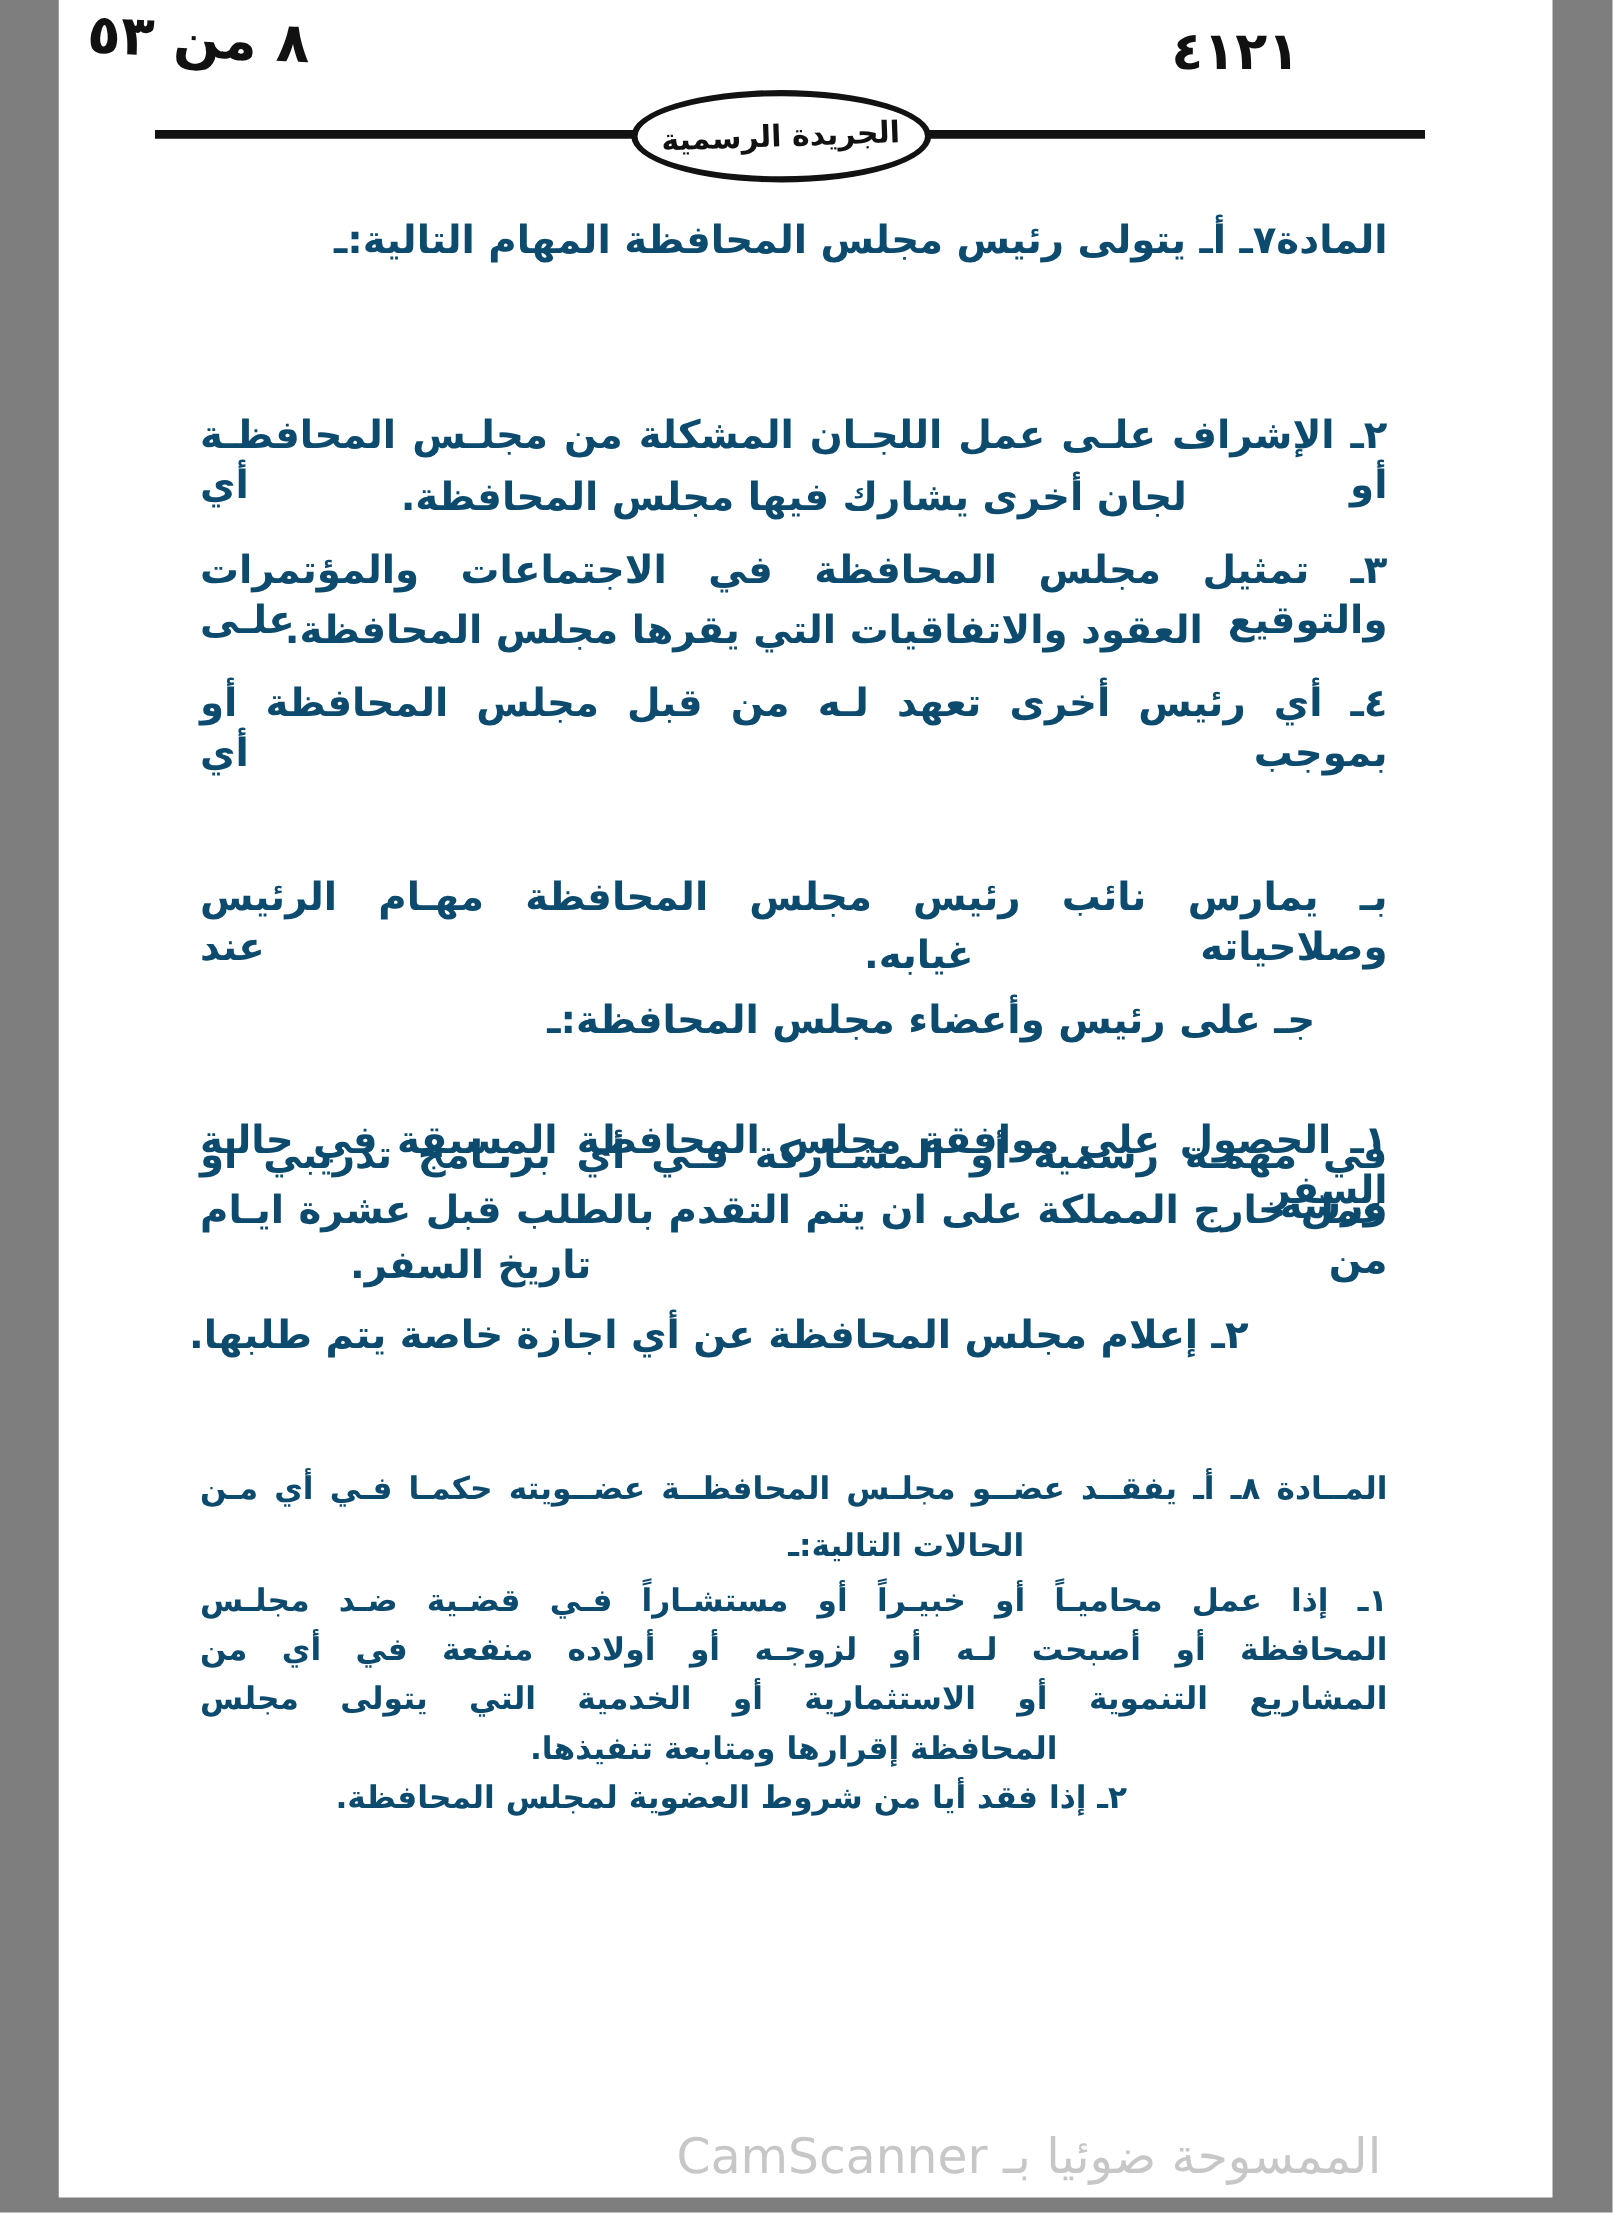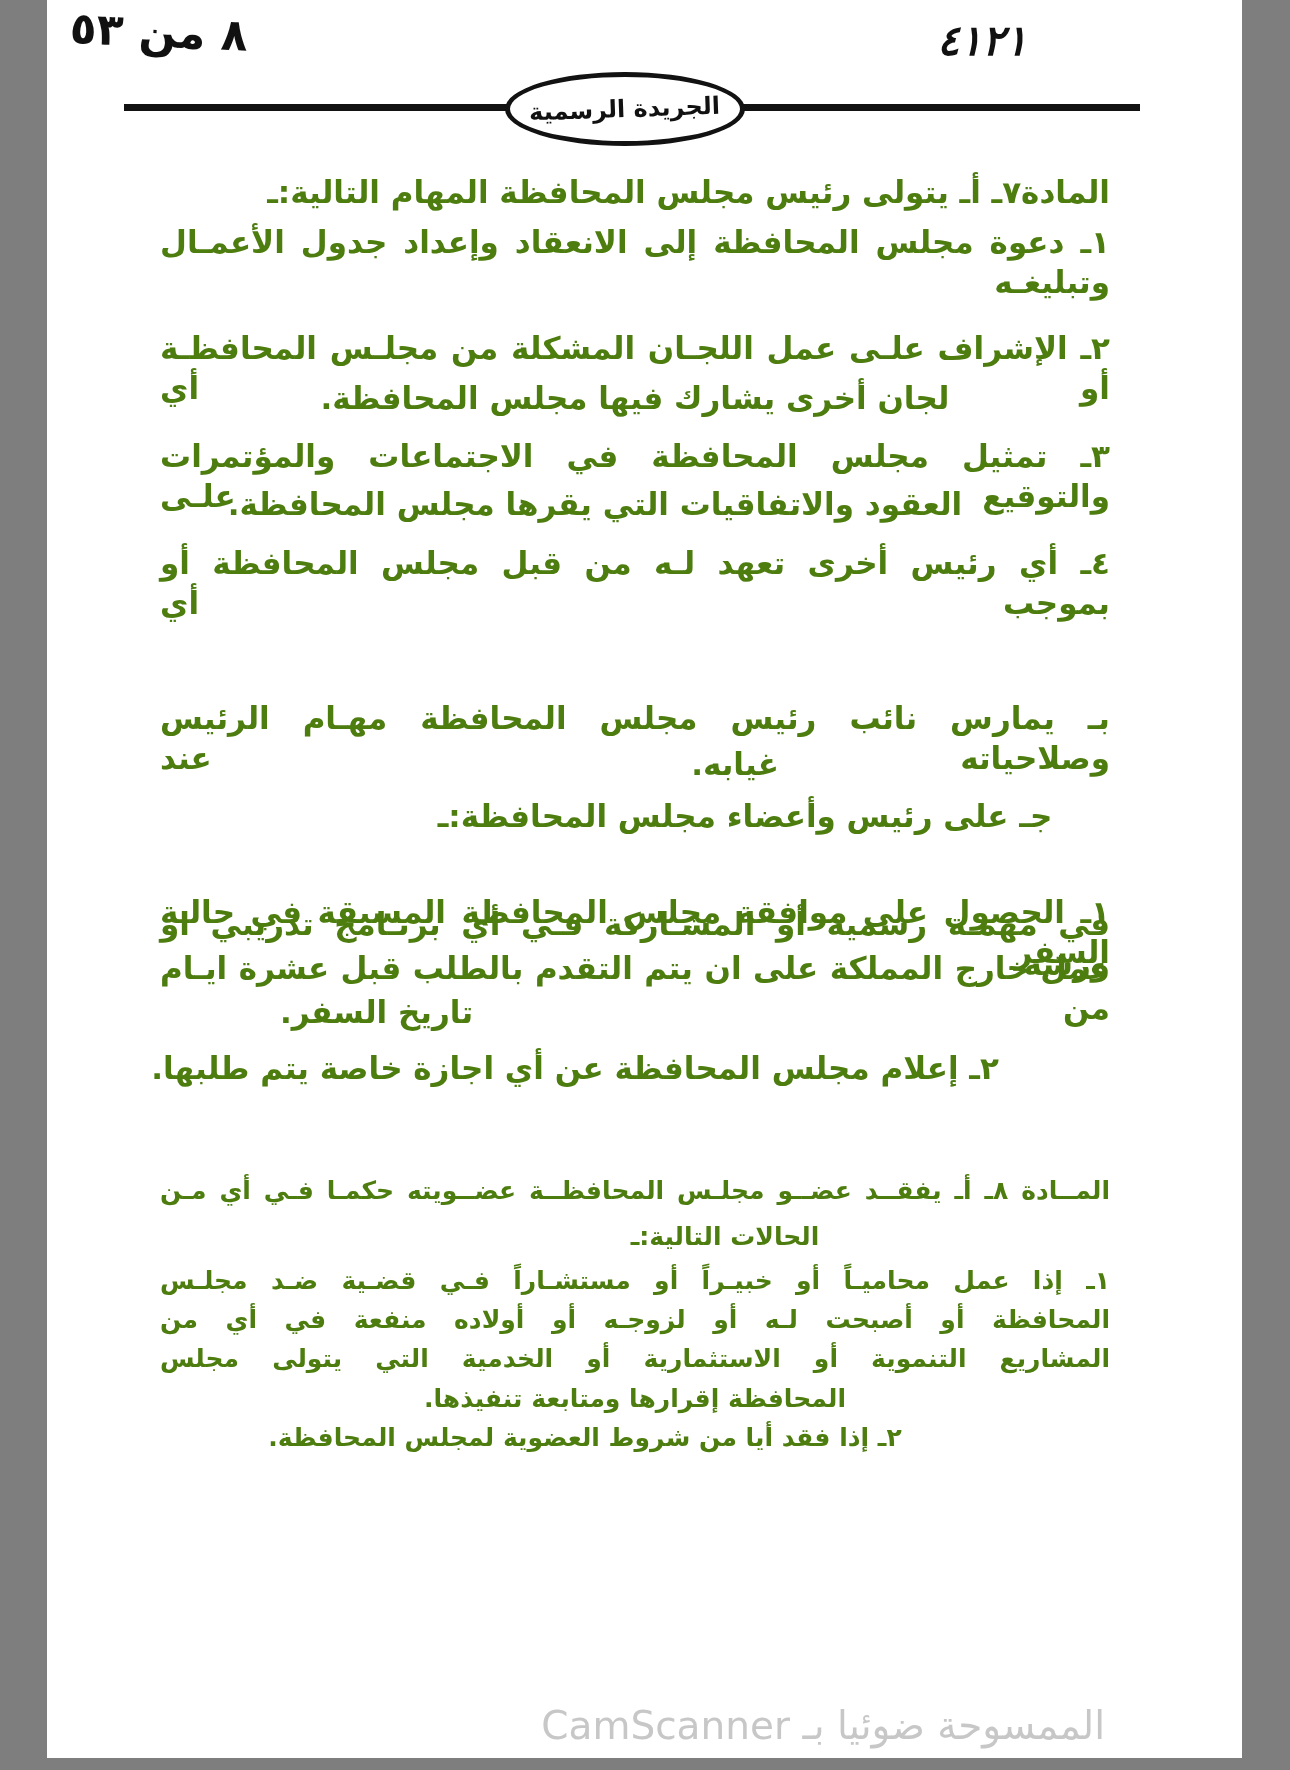--- a/index.html
+++ b/index.html
@@ -19,21 +19,21 @@
   
   .sheet-label{
     position:absolute;left:24px;top:2px;
     font-size:44px;font-weight:bold;color:#111;
     direction:rtl;white-space:nowrap;
     transform:rotate(2.5deg);transform-origin:left top;
   }
   .page-number{
     position:absolute;left:890px;top:16px;
     font-size:42px;font-weight:bold;color:#111;
-    direction:rtl;white-space:nowrap;font-style:italic;
+    direction:rtl;white-space:nowrap;
   }
   .header-rule{
     position:absolute;left:77px;top:104px;
     width:1016px;height:7px;background:#121212;
   }
   .gazette-oval{
     position:absolute;left:458px;top:72px;
     width:240px;height:74px;
     background:#fff;border:5px solid #121212;border-radius:50%;
     display:flex;align-items:center;justify-content:center;
@@ -41,21 +41,21 @@
   }
   .gazette-oval span{
     font-size:24px;font-weight:bold;color:#111;
     direction:rtl;white-space:nowrap;
     transform:rotate(-2deg);
   }
   
   .line{
     position:absolute;left:113px;width:950px;
     direction:rtl;
-    font-weight:bold;font-size:31px;line-height:40px;color:#4d7c0f;
+    font-weight:bold;font-size:31px;line-height:40px;color:#0c4a6e;
   }
   .a8{font-size:25px;line-height:38px;}
   .full{text-align:justify;text-align-last:justify;}
   .right{text-align:right;white-space:nowrap;}
   .center{text-align:center;white-space:nowrap;}
   .left{text-align:left;white-space:nowrap;}
   
   .watermark{
     position:absolute;right:137px;top:1703px;
     font-size:39px;color:#c7c7c7;
@@ -70,21 +70,20 @@
 
     <div class="sheet-label">٨ من ٥٣</div>
     <div class="page-number">٤١٢١</div>
     <div class="header-rule"></div>
     <div class="gazette-oval">
       <span>الجريدة الرسمية</span>
     </div>
 
     <div class="line right" style="top:172px">المادة٧ـ أـ يتولى رئيس مجلس المحافظة المهام التالية:ـ</div>
 
-    <div class="line full" style="top:222px">١ـ دعوة مجلس المحافظة إلى الانعقاد وإعداد جدول الأعمـال وتبليغـه</div>
 
     <div class="line full" style="top:328px">٢ـ الإشراف علـى عمل اللجـان المشكلة من مجلـس المحافظـة أو أي</div>
     <div class="line center" style="top:378px">لجان أخرى يشارك فيها مجلس المحافظة.</div>
 
     <div class="line full" style="top:436px">٣ـ تمثيل مجلس المحافظة في الاجتماعات والمؤتمرات والتوقيع علـى</div>
     <div class="line center" style="top:484px;transform:translateX(-40px)">العقود والاتفاقيات التي يقرها مجلس المحافظة.</div>
 
     <div class="line full" style="top:543px">٤ـ أي رئيس أخرى تعهد لـه من قبل مجلس المحافظة أو بموجب أي</div>
 
     <div class="line full" style="top:698px">بـ يمارس نائب رئيس مجلس المحافظة مهـام الرئيس وصلاحياته عند</div>

